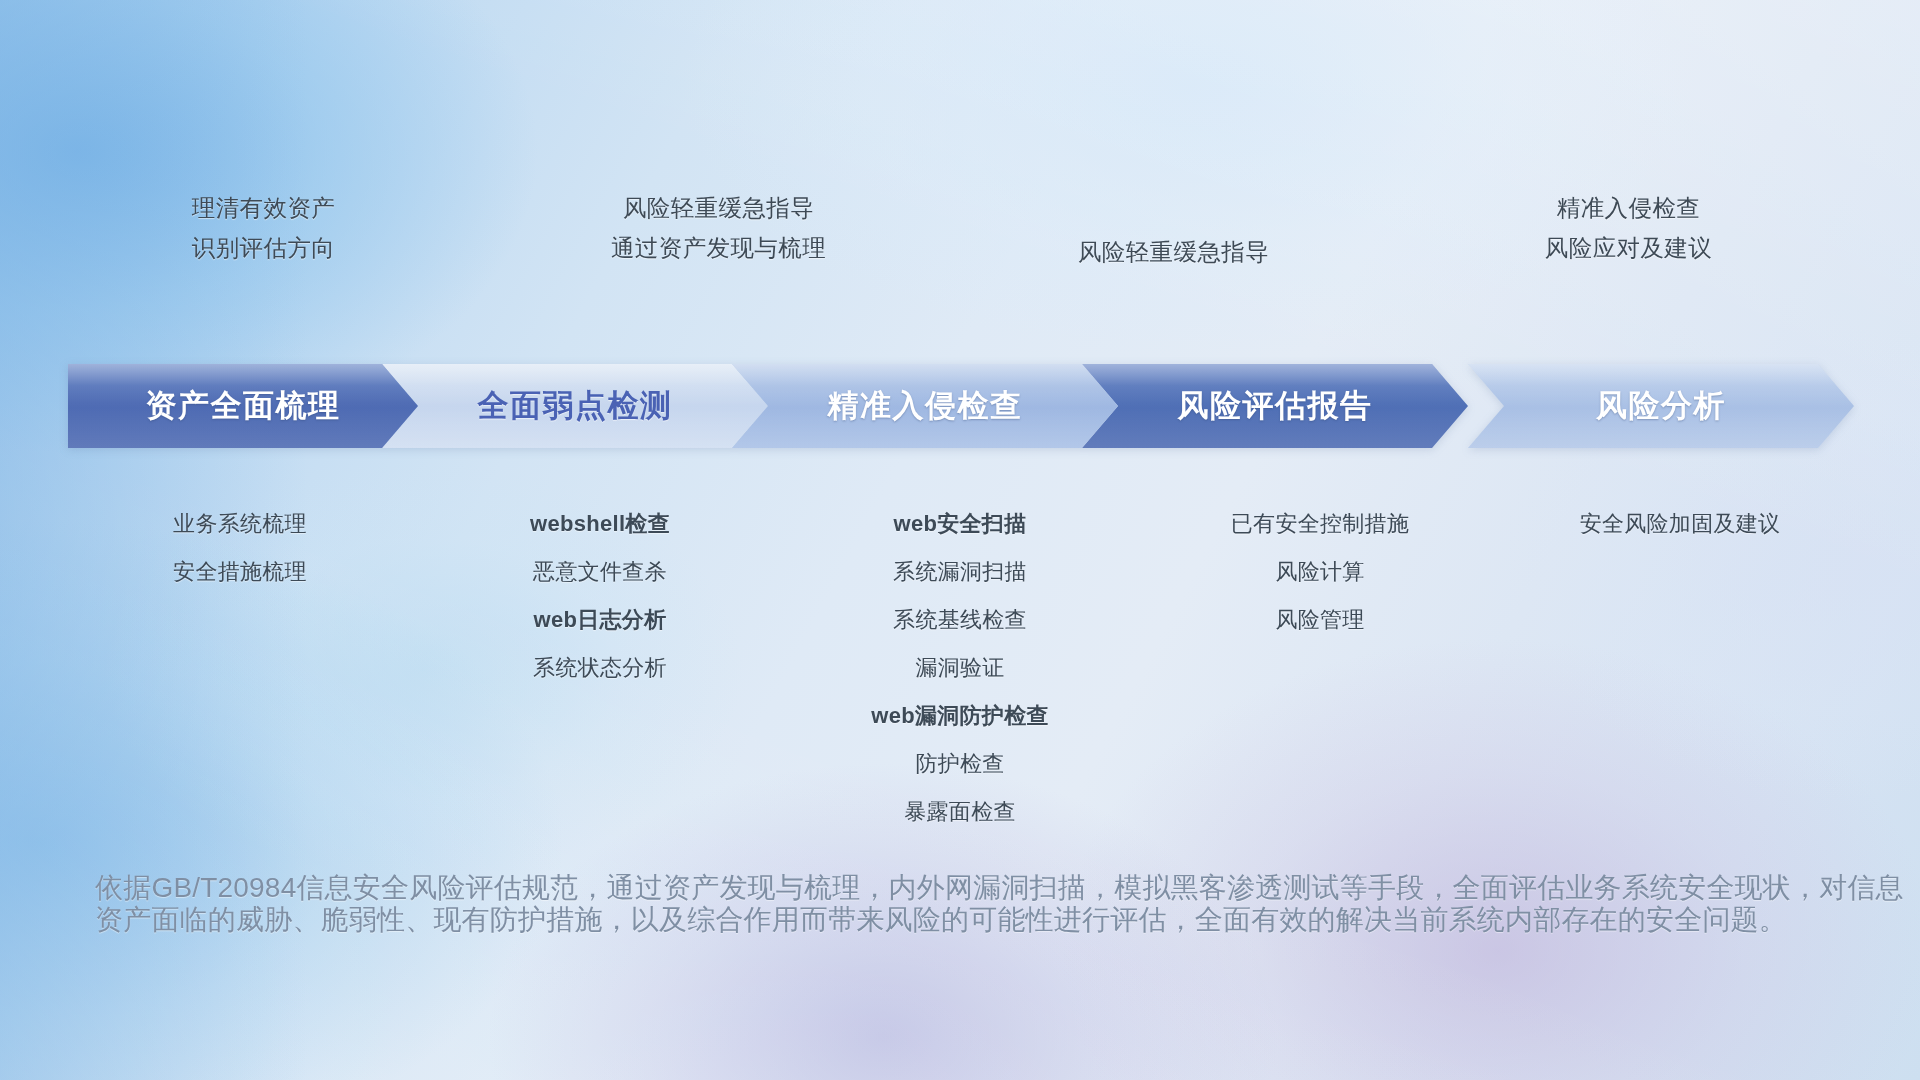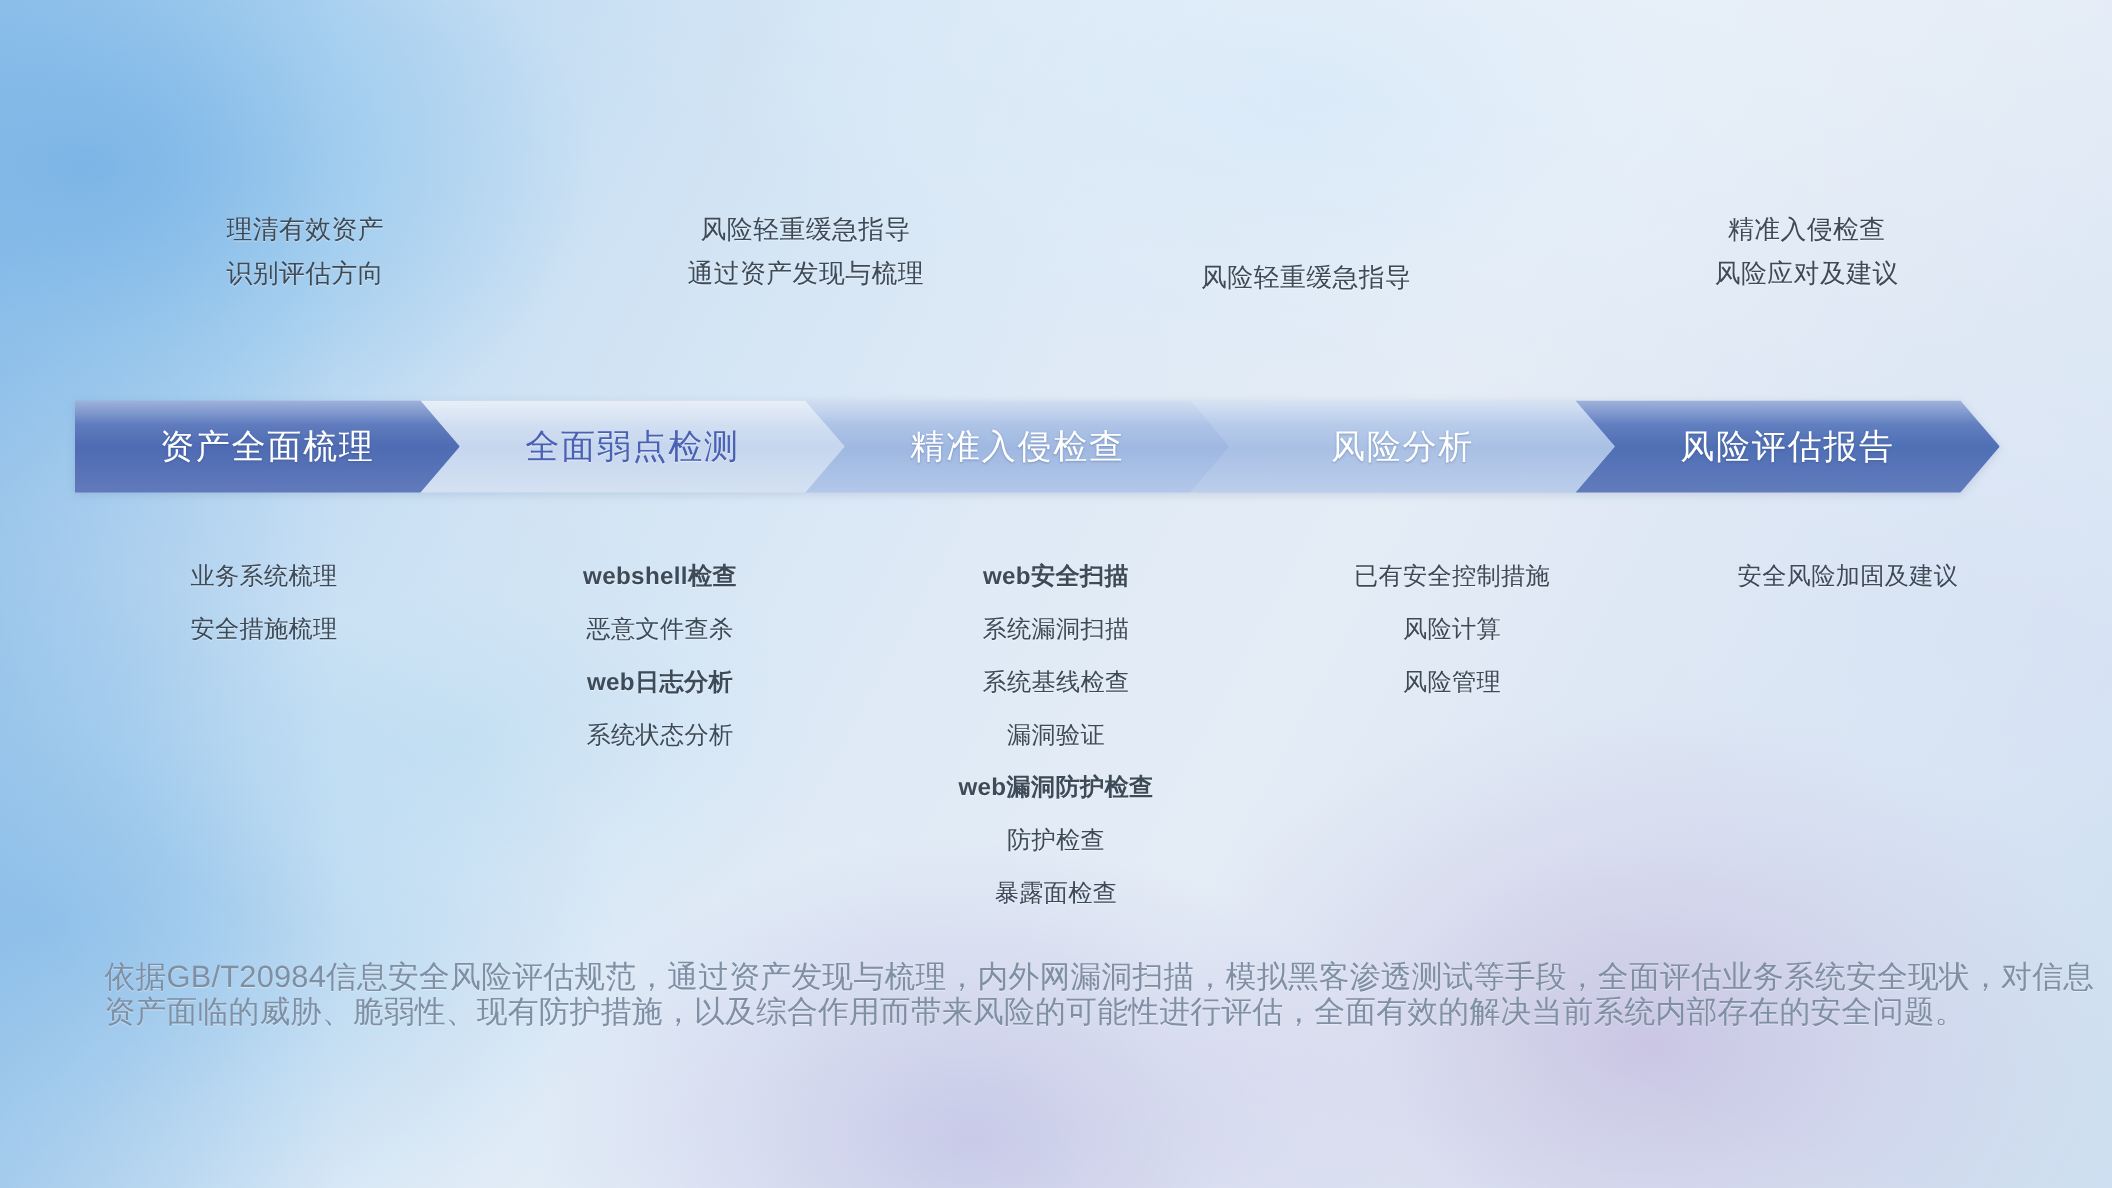--- a/index.html
+++ b/index.html
@@ -55,21 +55,21 @@
   .bg-vignette-l {
     background: linear-gradient(90deg, rgba(122,178,228,0.45) 0%, rgba(122,178,228,0.0) 16%);
   }
 
   
   #content { position: absolute; inset: 0; }
 
   
   .top-row {
     position: absolute;
-    left: 60px; top: 188px;
+    left: 46px; top: 188px;
     width: 1800px; height: 110px;
     display: flex;
     gap: 20px;
   }
   .top-col {
     flex: 1 1 0;
     display: flex;
     flex-direction: column;
     align-items: center;
     justify-content: flex-start;
@@ -128,21 +128,21 @@
   .chev-edge::after {
     content: "";
     position: absolute; inset: 0;
     background: linear-gradient(180deg, rgba(255,255,255,0.40) 0%, rgba(255,255,255,0.06) 26%, rgba(255,255,255,0.0) 52%, rgba(255,255,255,0.12) 100%);
     pointer-events: none;
   }
   .chev-label {
     position: relative;
     z-index: 2;
     font-size: 31px;
-    font-weight: normal;
+    font-weight: bold;
     letter-spacing: 1.5px;
     white-space: nowrap;
   }
   .lbl-white { color: #ffffff; text-shadow: 0 1px 2px rgba(40,62,110,0.35); }
   .lbl-blue  { color: #4a62b4; text-shadow: 0 1px 1px rgba(255,255,255,0.6); }
 
   
   .bot-row {
     position: absolute;
     left: 60px; top: 500px;
@@ -226,26 +226,26 @@
       </div>
 
       <div class="chev chev-m chev-3 chev-fill-light chev-edge">
         <span class="chev-label lbl-blue">全面弱点检测</span>
       </div>
 
       <div class="chev chev-m chev-2 chev-fill-mid chev-edge">
         <span class="chev-label lbl-white">精准入侵检查</span>
       </div>
 
+      <div class="chev chev-5 chev-fill-dark2 chev-edge">
+        <span class="chev-label lbl-white">风险评估报告</span>
+      </div>
+
       <div class="chev chev-m chev-4 chev-fill-mid2 chev-edge">
         <span class="chev-label lbl-white">风险分析</span>
-      </div>
-
-      <div class="chev chev-5 chev-fill-dark2 chev-edge">
-        <span class="chev-label lbl-white">风险评估报告</span>
       </div>
 
     </div>
 
     <div class="bot-row">
 
       <div class="bot-col">
         <div class="bot-line">业务系统梳理</div>
         <div class="bot-line">安全措施梳理</div>
       </div>

